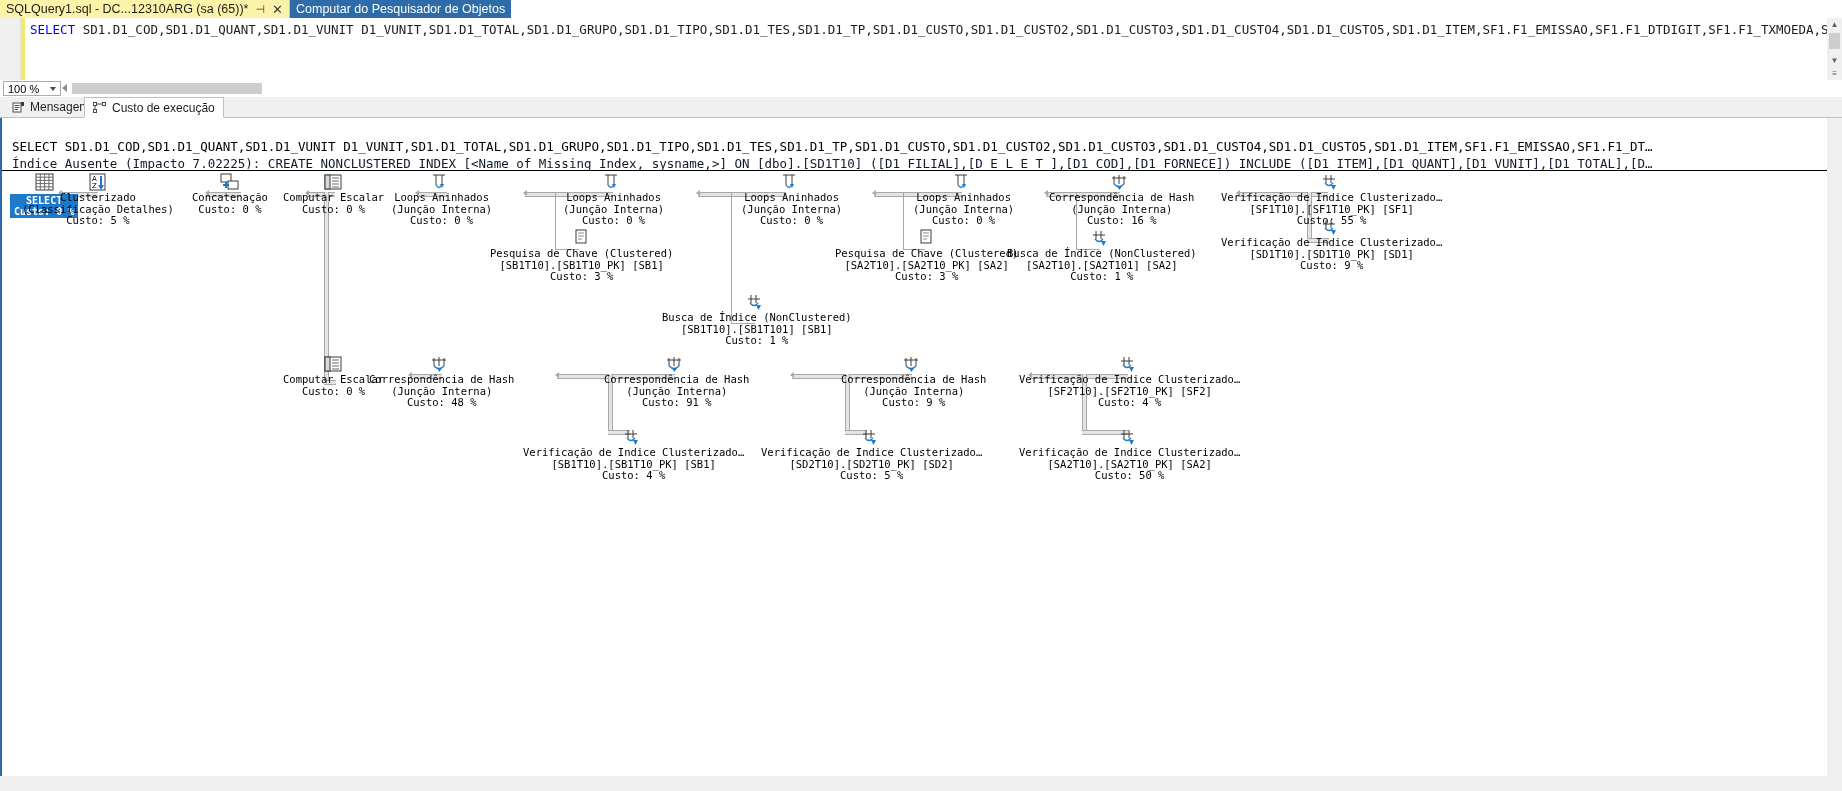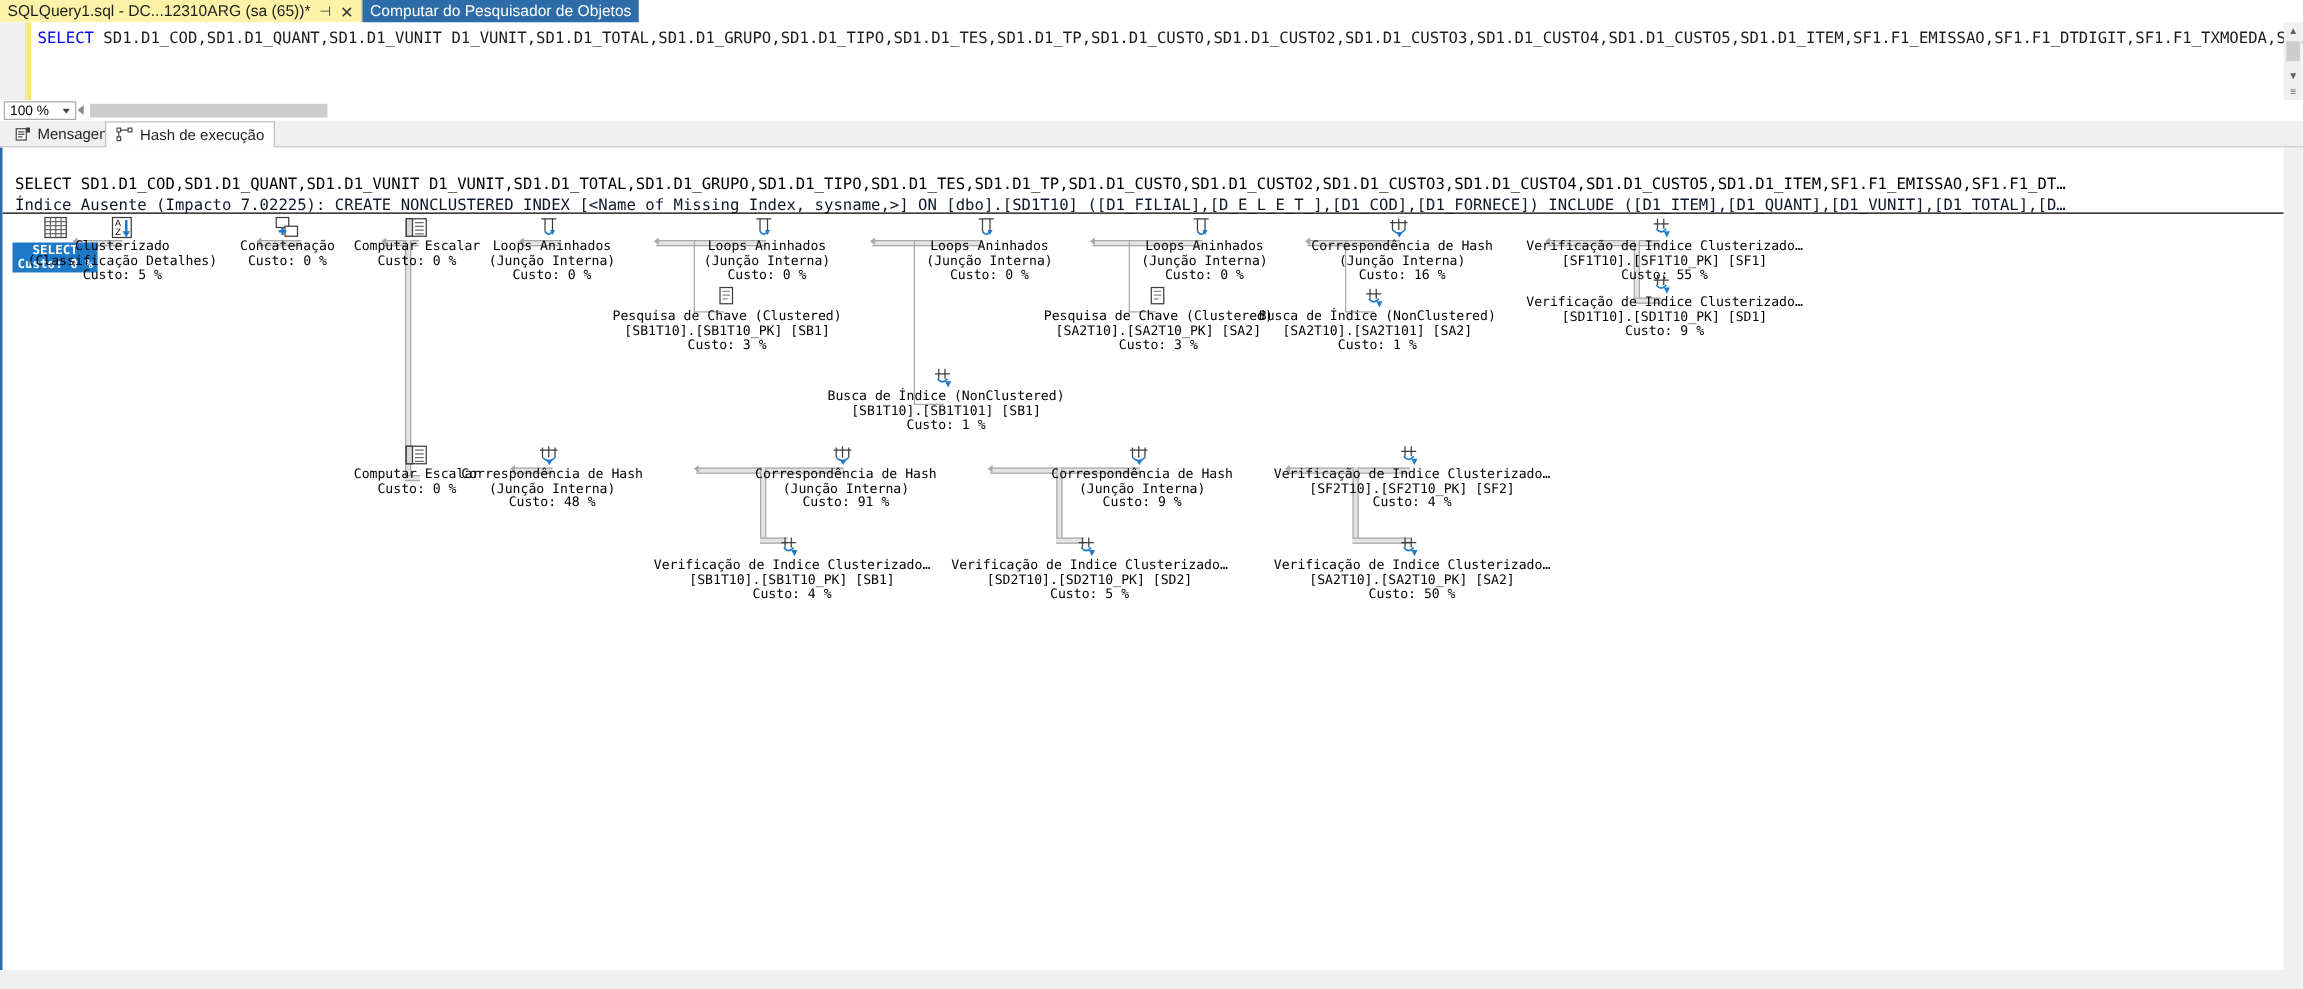--- a/index.html
+++ b/index.html
@@ -127,21 +127,21 @@
     <span>Mensagens</span>
   </div>
   <div class="restab sel" style="left:84px;">
     <svg width="14" height="14" viewBox="0 0 14 14">
       <rect x="0.5" y="1.5" width="3" height="3" fill="none" stroke="#4a4a4a"></rect>
       <rect x="9.5" y="1.5" width="3" height="3" fill="none" stroke="#4a4a4a"></rect>
       <rect x="0.5" y="8.5" width="3" height="3" fill="none" stroke="#4a4a4a"></rect>
       <line x1="3.5" y1="3" x2="9.5" y2="3" stroke="#4a4a4a"></line>
       <line x1="2" y1="4.5" x2="2" y2="8.5" stroke="#4a4a4a"></line>
     </svg>
-    <span>Hash de execução</span>
+    <span>Custo de execução</span>
   </div>
 </div>
 
 <div class="plan">
   <div class="plantxt" style="left:10px;top:21px;">SELECT SD1.D1_COD,SD1.D1_QUANT,SD1.D1_VUNIT D1_VUNIT,SD1.D1_TOTAL,SD1.D1_GRUPO,SD1.D1_TIPO,SD1.D1_TES,SD1.D1_TP,SD1.D1_CUSTO,SD1.D1_CUSTO2,SD1.D1_CUSTO3,SD1.D1_CUSTO4,SD1.D1_CUSTO5,SD1.D1_ITEM,SF1.F1_EMISSAO,SF1.F1_DT…</div>
   <div class="plantxt plangreen" style="left:10px;top:38px;">Índice Ausente (Impacto 7.02225): CREATE NONCLUSTERED INDEX [&lt;Name of Missing Index, sysname,&gt;] ON [dbo].[SD1T10] ([D1_FILIAL],[D_E_L_E_T_],[D1_COD],[D1_FORNECE]) INCLUDE ([D1_ITEM],[D1_QUANT],[D1_VUNIT],[D1_TOTAL],[D…</div>
   <div class="hr"></div>
 
   <div class="ln lnh2" style="left:58px;  top:74px; width:38px;"></div>
   <div class="arrow" style="left:56px;  top:72px;"></div>

